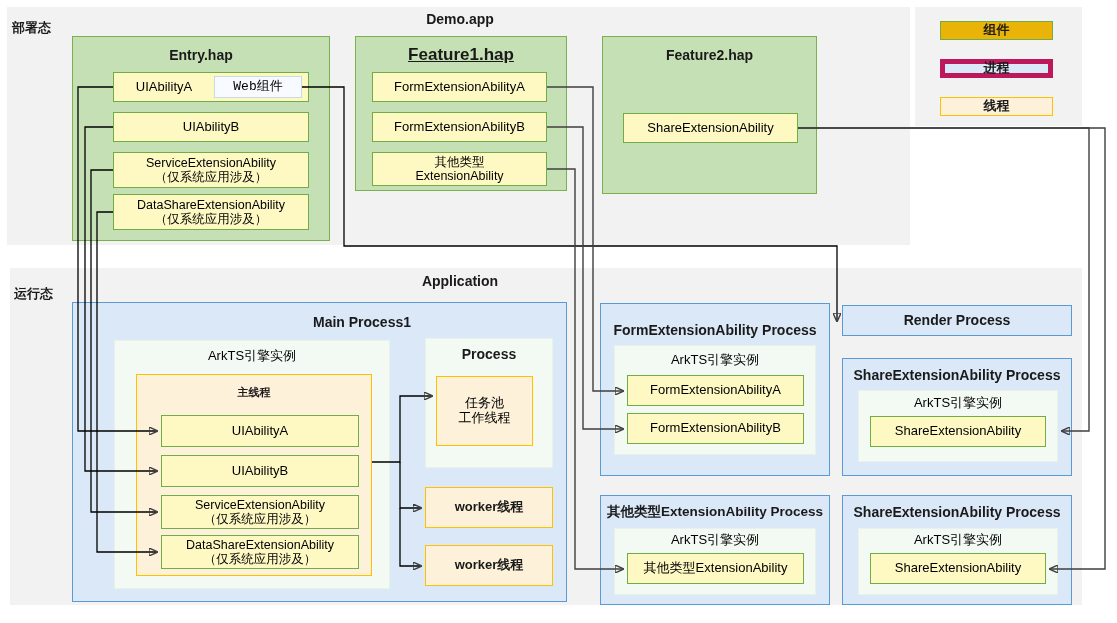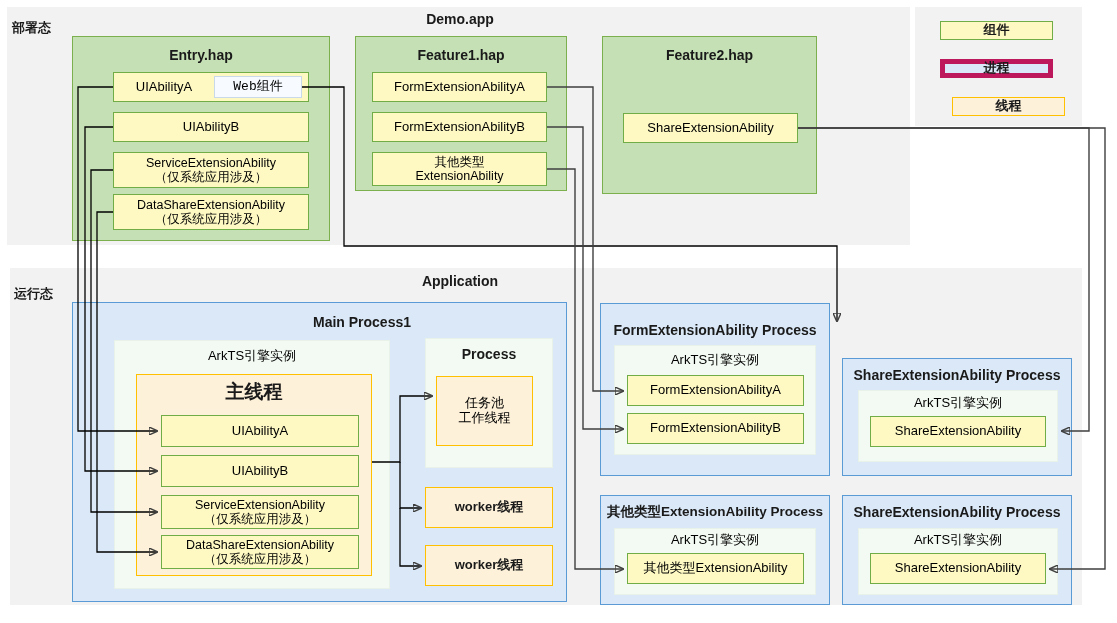--- a/index.html
+++ b/index.html
@@ -56,51 +56,51 @@
     <span>（仅系统应用涉及）</span>
   </div>
 
   <div class="abs comp" style="left:113px;top:194px;width:196px;height:36px;"></div>
   <div class="abs ctr" style="left:113px;top:194px;width:196px;height:36px;flex-direction:column;font-size:12.5px;">
     <span>DataShareExtensionAbility</span>
     <span>（仅系统应用涉及）</span>
   </div>
 
   <div class="abs hap" style="left:355px;top:36px;width:212px;height:155px;"></div>
-  <div class="abs title-b ctr" style="left:355px;top:45px;width:212px;height:20px;font-size:14px;">Feature1.hap</div>
+  <div class="abs title-b ctr" style="left:355px;top:45px;width:212px;height:20px;font-size:17px;text-decoration:underline;">Feature1.hap</div>
 
   <div class="abs comp ctr" style="left:372px;top:72px;width:175px;height:30px;font-size:13px;">FormExtensionAbilityA</div>
   <div class="abs comp ctr" style="left:372px;top:112px;width:175px;height:30px;font-size:13px;">FormExtensionAbilityB</div>
   <div class="abs comp" style="left:372px;top:152px;width:175px;height:34px;"></div>
   <div class="abs ctr" style="left:372px;top:152px;width:175px;height:34px;flex-direction:column;font-size:12.5px;">
     <span>其他类型</span>
     <span>ExtensionAbility</span>
   </div>
 
   <div class="abs hap" style="left:602px;top:36px;width:215px;height:158px;"></div>
   <div class="abs title-b ctr" style="left:602px;top:45px;width:215px;height:20px;font-size:14px;">Feature2.hap</div>
   <div class="abs comp ctr" style="left:623px;top:113px;width:175px;height:30px;font-size:13px;">ShareExtensionAbility</div>
 
   <div class="abs gray-zone" style="left:915px;top:7px;width:167px;height:119px;"></div>
-  <div class="abs ctr title-b" style="left:940px;top:21px;width:113px;height:19px;background:#fef9c3;border:1px solid #70ad47;font-size:13px;">组件</div>
+  <div class="abs ctr title-b" style="left:940px;top:21px;width:113px;height:19px;background:#eab308;border:1px solid #70ad47;font-size:13px;">组件</div>
   <div class="abs ctr title-b" style="left:940px;top:59px;width:113px;height:19px;background:#dae8f7;border:5px solid #be185d;font-size:13px;">进程</div>
-  <div class="abs ctr title-b" style="left:940px;top:97px;width:113px;height:19px;background:#fdf1d9;border:1px solid #ffc000;font-size:13px;margin-left:12px;">线程</div>
+  <div class="abs ctr title-b" style="left:940px;top:97px;width:113px;height:19px;background:#fdf1d9;border:1px solid #ffc000;font-size:13px;">线程</div>
 
   <div class="abs gray-zone" style="left:10px;top:268px;width:1072px;height:337px;"></div>
   <div class="abs zone-label" style="left:14px;top:285px;">运行态</div>
   <div class="abs title-b ctr" style="left:370px;top:272px;width:180px;height:18px;font-size:14px;">Application</div>
 
   <div class="abs proc" style="left:72px;top:302px;width:495px;height:300px;"></div>
   <div class="abs title-b ctr" style="left:72px;top:312px;width:580px;height:20px;font-size:14px;">Main Process1</div>
 
   <div class="abs ark" style="left:114px;top:340px;width:276px;height:249px;"></div>
   <div class="abs ctr" style="left:114px;top:346px;width:276px;height:20px;font-size:13px;">ArkTS引擎实例</div>
 
   <div class="abs thread-outer" style="left:136px;top:374px;width:236px;height:202px;"></div>
-  <div class="abs title-b ctr" style="left:136px;top:382px;width:236px;height:20px;font-size:19px;">主线程</div>
+  <div class="abs title-b ctr" style="left:136px;top:382px;width:236px;height:20px;font-size:11px;">主线程</div>
 
   <div class="abs comp ctr" style="left:161px;top:415px;width:198px;height:32px;font-size:13px;">UIAbilityA</div>
   <div class="abs comp ctr" style="left:161px;top:455px;width:198px;height:32px;font-size:13px;">UIAbilityB</div>
 
   <div class="abs comp" style="left:161px;top:495px;width:198px;height:34px;"></div>
   <div class="abs ctr" style="left:161px;top:495px;width:198px;height:34px;flex-direction:column;font-size:12.5px;">
     <span>ServiceExtensionAbility</span>
     <span>（仅系统应用涉及）</span>
   </div>
 
@@ -120,20 +120,21 @@
   <div class="abs thread ctr title-b" style="left:425px;top:487px;width:128px;height:41px;font-size:13px;">worker线程</div>
   <div class="abs thread ctr title-b" style="left:425px;top:545px;width:128px;height:41px;font-size:13px;">worker线程</div>
 
   <div class="abs proc" style="left:600px;top:303px;width:230px;height:173px;"></div>
   <div class="abs title-b ctr" style="left:600px;top:320px;width:230px;height:20px;font-size:14px;">FormExtensionAbility Process</div>
   <div class="abs ark" style="left:614px;top:345px;width:202px;height:110px;"></div>
   <div class="abs ctr" style="left:614px;top:350px;width:202px;height:20px;font-size:13px;">ArkTS引擎实例</div>
   <div class="abs comp ctr" style="left:627px;top:375px;width:177px;height:31px;font-size:13px;">FormExtensionAbilityA</div>
   <div class="abs comp ctr" style="left:627px;top:413px;width:177px;height:31px;font-size:13px;">FormExtensionAbilityB</div>
 
+  <div class="abs proc ctr title-b" style="left:842px;top:305px;width:230px;height:31px;font-size:14px;">Render Process</div>
 
   <div class="abs proc" style="left:842px;top:358px;width:230px;height:118px;"></div>
   <div class="abs title-b ctr" style="left:842px;top:365px;width:230px;height:20px;font-size:14px;">ShareExtensionAbility Process</div>
   <div class="abs ark" style="left:858px;top:390px;width:200px;height:72px;"></div>
   <div class="abs ctr" style="left:858px;top:393px;width:200px;height:20px;font-size:13px;">ArkTS引擎实例</div>
   <div class="abs comp ctr" style="left:870px;top:416px;width:176px;height:31px;font-size:13px;">ShareExtensionAbility</div>
 
   <div class="abs proc" style="left:600px;top:495px;width:230px;height:110px;"></div>
   <div class="abs title-b" style="left:607px;top:503px;width:224px;height:20px;font-size:13.5px;">其他类型ExtensionAbility Process</div>
   <div class="abs ark" style="left:614px;top:528px;width:202px;height:67px;"></div>

